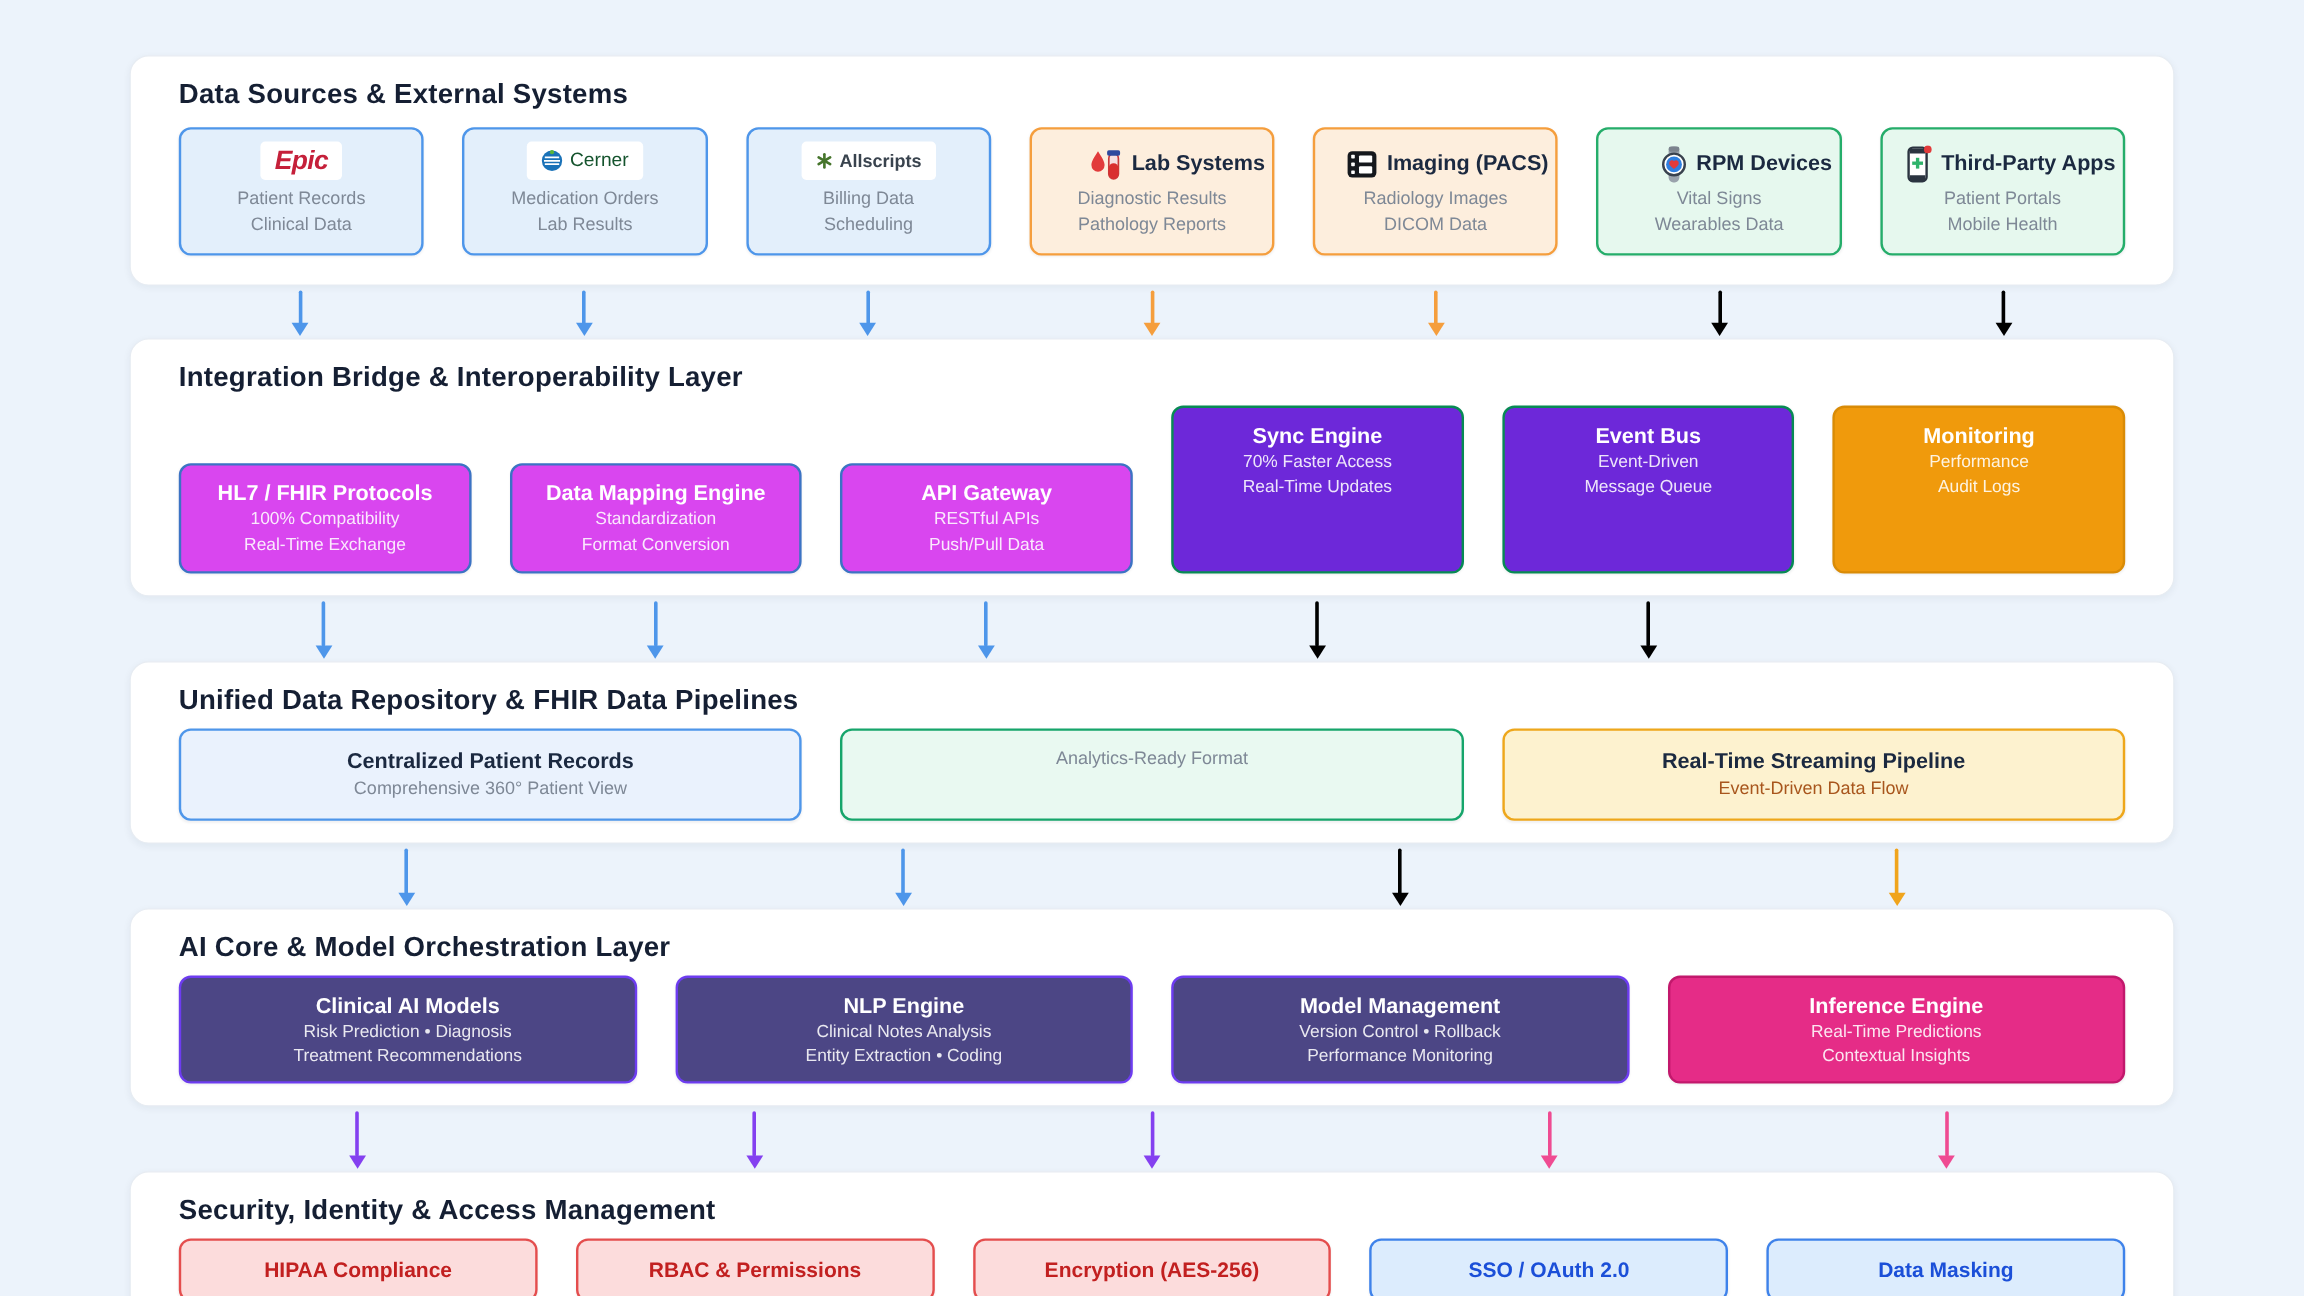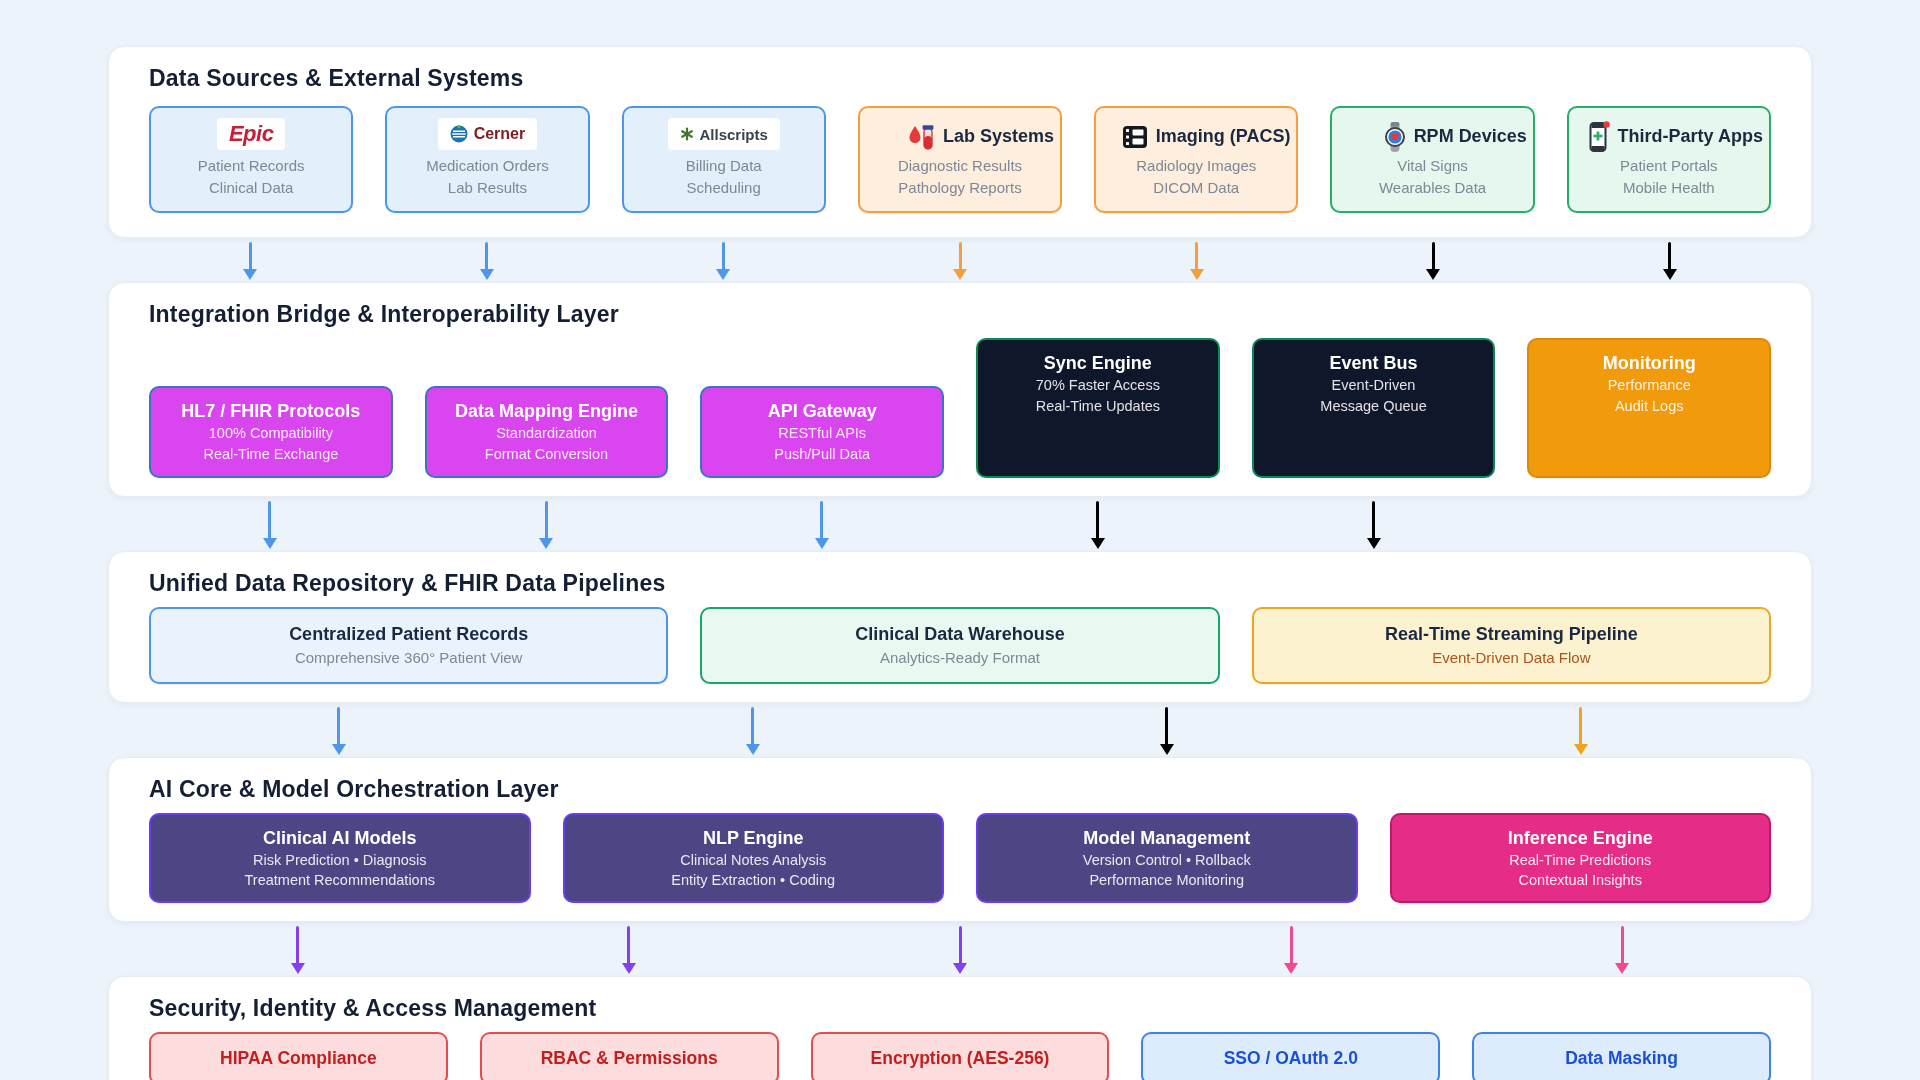--- a/index.html
+++ b/index.html
@@ -20,30 +20,30 @@
   .card { flex:1; border-radius:10px; text-align:center; box-shadow:0 1px 2px rgba(16,24,40,.06); }
 
   
   .l1 { border:2px solid; padding:10px 6px 12px; }
   .c-blue-light   { background:#e3effb; border-color:#4e96ea; }
   .c-orange-light { background:#fdeedd; border-color:#f59e3d; }
   .c-green-light  { background:#e6f8ee; border-color:#25ad6a; }
   .logo-chip { display:inline-flex; align-items:center; gap:6px; background:#ffffff;
                padding:4px 12px; border-radius:4px; height:32px; margin-bottom:5px; }
   .epic-text { font-size:22px; font-weight:800; font-style:italic; color:#c5203a; letter-spacing:-.5px; }
-  .cerner-text { font-size:16px; font-weight:700; color:#7f1d1d;text-align:right; }
+  .cerner-text { font-size:16px; font-weight:400; color:#14532d;text-align:right; }
   .allscripts-text { font-size:15px; font-weight:600; color:#39434e; }
   .title-row { display:flex; align-items:center; justify-content:flex-end; gap:8px; height:37px; }
   .card-title { font-size:18px; font-weight:700; color:#1b2940; }
   .sub { font-size:15px; color:#7e8896; line-height:22px; }
 
   
   .solid { border:2px solid; padding:11px 8px; }
   .c-blue-solid   { background:#d946ef; border-color:#3c73c4;margin-top:48px; }
-  .c-green-solid  { background:#0f172a; border-color:#078a54; }
+  .c-green-solid  { background:#6d28d9; border-color:#078a54; }
   .c-orange-solid { background:#f09a0c; border-color:#d98b06; }
   .c-purple-solid { background:#4c4685; border-color:#6d3cf0; }
   .c-pink-solid   { background:#e52c87; border-color:#c2186c; }
   .title-w { font-size:18px; font-weight:700; color:#ffffff; line-height:24px; }
   .sub-w { font-size:14.5px; color:rgba(255,255,255,.88); line-height:21px; }
   .p4 .sub-w { line-height:20px; }
 
   
   .rep { border:2px solid; padding:13px 8px; }
   .c-rep-blue   { background:#eaf2fd; border-color:#4e96ea; }
@@ -288,21 +288,20 @@
 
   <section class="panel p3">
     <div class="panel-title">Unified Data Repository &amp; FHIR Data Pipelines</div>
     <div class="row">
 
       <div class="card rep c-rep-blue">
         <div class="card-title">Centralized Patient Records</div>
         <div class="sub">Comprehensive 360° Patient View</div>
       </div>
       <div class="card rep c-rep-green">
-        <div class="card-title">Clinical Data Warehouse</div>
         <div class="sub">Analytics-Ready Format</div>
       </div>
       <div class="card rep c-rep-yellow">
         <div class="card-title">Real-Time Streaming Pipeline</div>
         <div class="sub sub-amber">Event-Driven Data Flow</div>
       </div>
 
     </div>
   </section>
 

